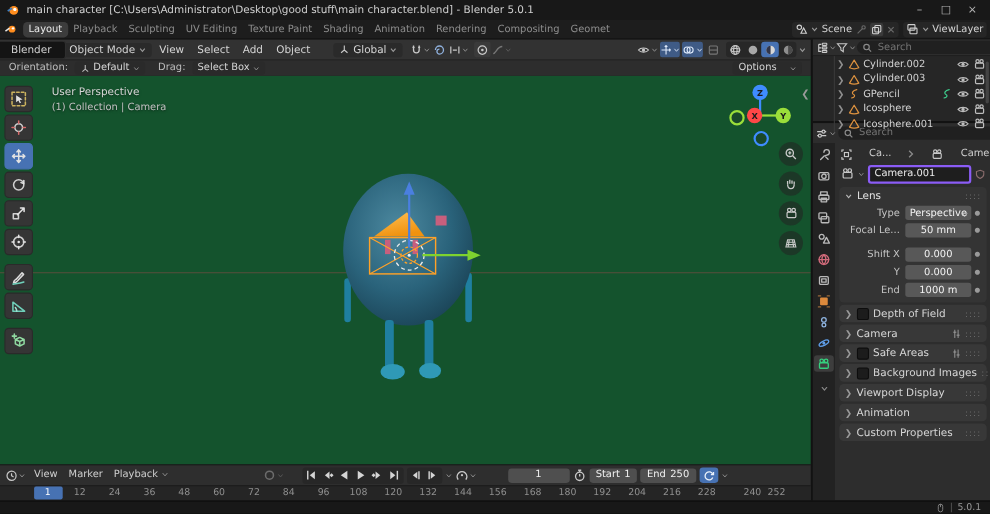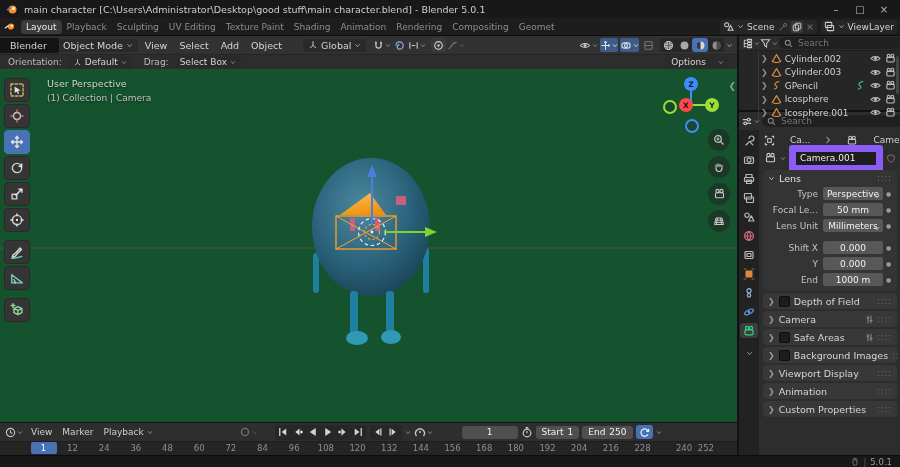--- a/index.html
+++ b/index.html
@@ -68,21 +68,21 @@
   
   .properties{flex:1;display:flex;flex-direction:column;background:#2d2d2d;border-top:2px solid #121212;overflow:hidden;}
   .prop-header{height:18px;display:flex;align-items:center;gap:4px;padding:0 4px;background:#2d2d2d;}
   .prop-body{flex:1;display:flex;overflow:hidden;}
   .prop-tabs{width:20px;background:#222222;display:flex;flex-direction:column;align-items:center;padding-top:3px;gap:4px;}
   .ptab{width:18px;height:15px;display:flex;align-items:center;justify-content:center;border-radius:3px;color:#9e9e9e;}
   .ptab.active{background:#3d3d3d;}
   .prop-main{flex:1;overflow:hidden;padding:1px 1px 0 2px;display:flex;flex-direction:column;}
   .crumb{display:flex;align-items:center;gap:15px;height:18px;padding:0 3px;color:#cfcfcf;font-size:9px;white-space:nowrap;}
   .name-row{display:flex;align-items:center;gap:3px;height:18px;padding:0 3px;}
-  .name-input{flex:1;background:#1e1e1e;border:7px solid #8b5cf6;border-radius:3px;height:13px;color:#ececec;font-size:9px;padding:0 4px;font-family:inherit;outline:none;min-width:10px;}
+  .name-input{flex:1;background:#1e1e1e;border:2px solid #8b5cf6;border-radius:3px;height:13px;color:#ececec;font-size:9px;padding:0 4px;font-family:inherit;outline:none;min-width:10px;}
   .panel{background:#343434;border-radius:4px;margin:3px 2px 2px 2px;padding-bottom:3px;}
   .panel-head{display:flex;align-items:center;gap:4px;height:16px;padding:0 5px;color:#e2e2e2;font-size:9.5px;}
   .drag-dots{margin-left:auto;color:#6d6d6d;font-size:8px;letter-spacing:1px;}
   .prow{display:flex;align-items:center;height:15px;margin:0 3px 1px 3px;}
   .prow.gap{margin-top:7px;}
   .plabel{width:52px;text-align:right;padding-right:5px;color:#c3c3c3;font-size:9px;white-space:nowrap;overflow:hidden;}
   .pvalue{flex:1;background:#585858;border-radius:2.5px;height:13px;display:flex;align-items:center;justify-content:center;color:#f4f4f4;font-size:9px;position:relative;}
   .pvalue .vchev{position:absolute;right:3px;top:4px;}
   .pdot{width:11px;text-align:center;color:#9a9a9a;font-size:6px;}
   .cpanel{background:#383838;border-radius:4px;margin:0 2px 2px 2px;height:16px;display:flex;align-items:center;gap:4px;padding:0 5px;color:#d6d6d6;font-size:9.5px;white-space:nowrap;}
@@ -891,30 +891,20 @@
                       <span class="vchev"><svg class="ic" width="6" height="5" viewBox="0 0 8 6" fill="none" stroke="#cfcfcf" stroke-width="1.2" stroke-linecap="round" stroke-linejoin="round">
                           <path d="M1.5 1.5 L4 4.5 L6.5 1.5"></path>
                         </svg></span>
                     </div>
                     <span class="pdot">●</span>
                   </div>
                   <div class="prow">
                     <span class="plabel">Focal Le...</span>
                     <div class="pvalue">
                       <span>50 mm</span>
-                    </div>
-                    <span class="pdot">●</span>
-                  </div>
-                  <div class="prow">
-                    <span class="plabel">Lens Unit</span>
-                    <div class="pvalue">
-                      <span>Millimeters</span>
-                      <span class="vchev"><svg class="ic" width="6" height="5" viewBox="0 0 8 6" fill="none" stroke="#cfcfcf" stroke-width="1.2" stroke-linecap="round" stroke-linejoin="round">
-                          <path d="M1.5 1.5 L4 4.5 L6.5 1.5"></path>
-                        </svg></span>
                     </div>
                     <span class="pdot">●</span>
                   </div>
                   <div class="prow gap">
                     <span class="plabel">Shift X</span>
                     <div class="pvalue">
                       <span>0.000</span>
                     </div>
                     <span class="pdot">●</span>
                   </div>

